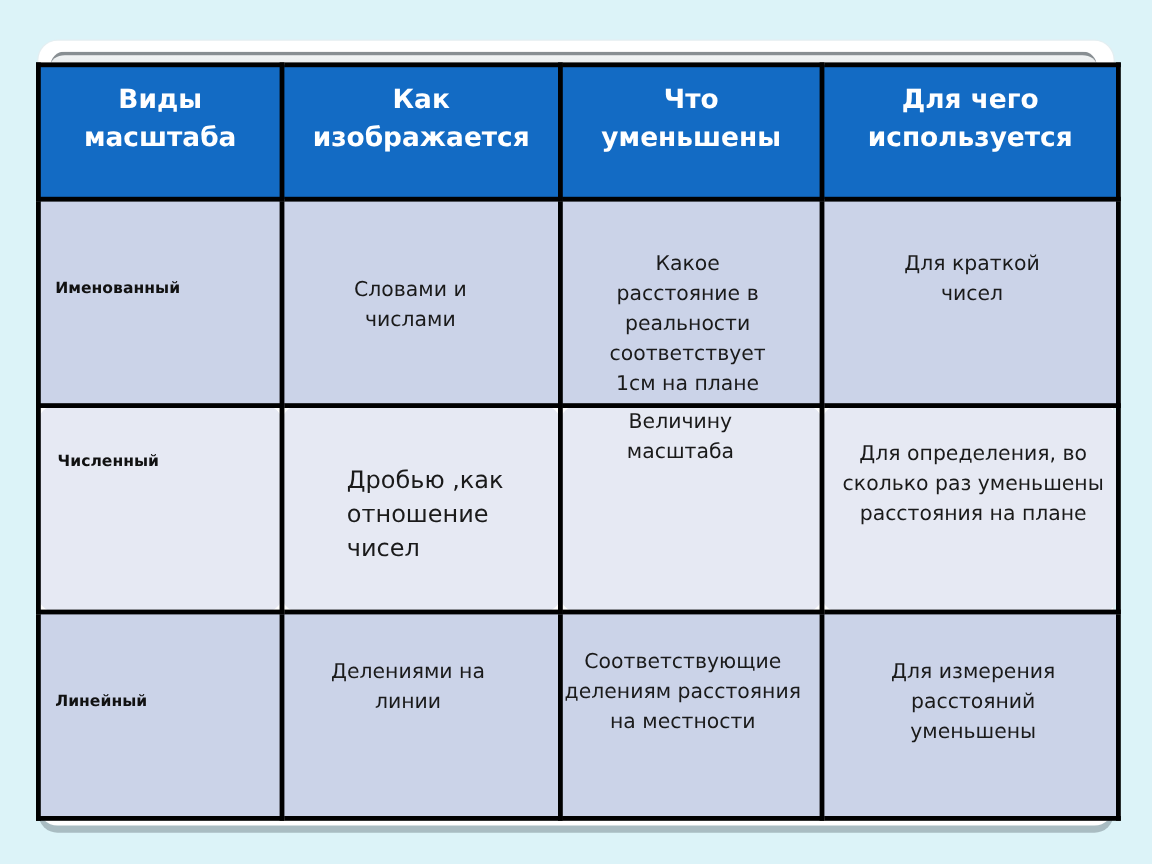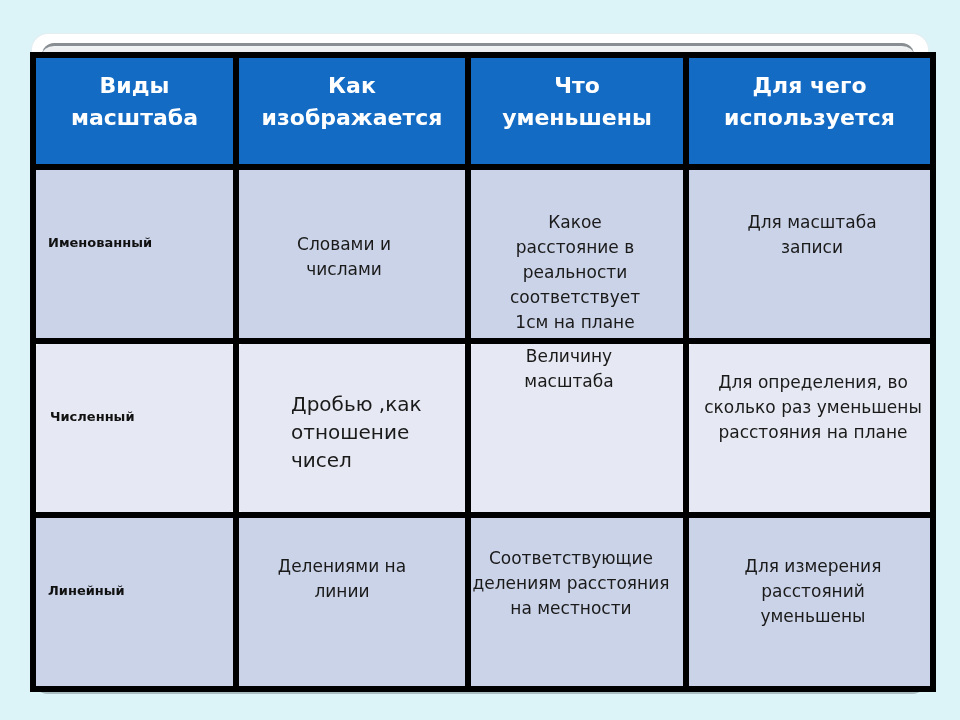--- a/index.html
+++ b/index.html
@@ -38,21 +38,21 @@
       position: absolute;
       left: 30px;
       top: 52px;
       width: 900px;
       height: 620px;
       border-collapse: collapse;
       table-layout: fixed;
     }
     table.scale-table th,
     table.scale-table td {
-      border: 6px solid #000000;
+      border: 4px solid #000000;
       padding: 0;
       vertical-align: top;
       text-align: center;
     }
     table.scale-table th {
       background: #136bc4;
       color: #ffffff;
       font-weight: bold;
       font-size: 22px;
       line-height: 32px;
@@ -119,26 +119,26 @@
       <td class="name-cell">
         <div class="cell" style="margin-top:60px;">Именованный</div>
       </td>
       <td>
         <div class="cell" style="margin-top:62px;width:130px;margin-left:40px;">Словами и числами</div>
       </td>
       <td>
         <div class="cell" style="margin-top:40px;width:160px;margin-left:24px;">Какое расстояние в реальности соответствует 1см на плане</div>
       </td>
       <td>
-        <div class="cell" style="margin-top:40px;width:150px;margin-left:48px;">Для масштаба записи</div>
+        <div class="cell" style="margin-top:40px;width:150px;margin-left:48px;">Для краткой чисел</div>
       </td>
     </tr>
     <tr class="body-row row-even">
       <td class="name-cell">
-        <div class="cell" style="margin-top:60px;padding-left:14px;">Численный</div>
+        <div class="cell" style="margin-top:32px;padding-left:14px;">Численный</div>
       </td>
       <td class="big">
         <div class="cell" style="margin-top:46px;width:160px;margin-left:52px;">Дробью ,как отношение чисел</div>
       </td>
       <td>
         <div class="cell" style="width:140px;margin-left:28px;">Величину масштаба</div>
       </td>
       <td>
         <div class="cell" style="margin-top:26px;width:232px;margin-left:8px;">Для определения, во сколько раз уменьшены расстояния на плане</div>
       </td>

